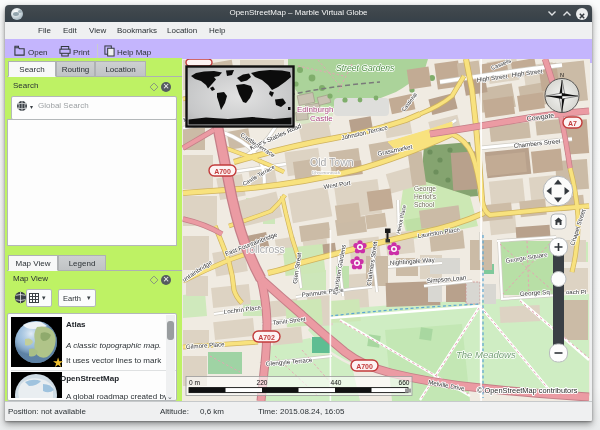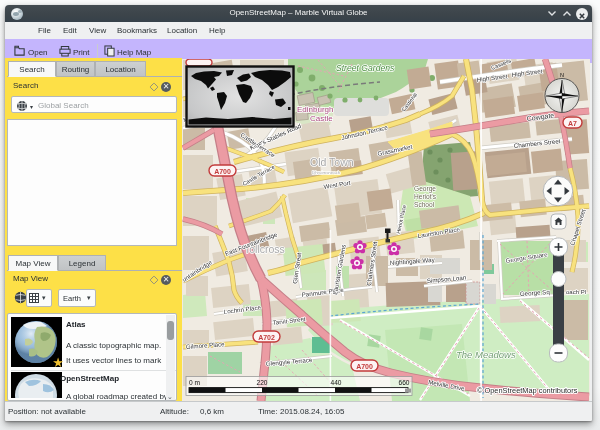--- a/index.html
+++ b/index.html
@@ -14,30 +14,30 @@
 #mglobe:after{ content:""; position:absolute; left:2px; top:4px; width:6px; height:4px; background:#93a5ae; border-radius:60% 50% 50% 40%; }
 #mglobe:before{ content:""; position:absolute; right:1px; top:2px; width:4px; height:3px; background:#a2b2ba; border-radius:50%; }
 
 #menubar { position:absolute; left:0; top:17px; width:100%; height:17px; background:#eff0f1; }
 #menubar span { position:absolute; top:4px; font-size:8px; color:#2b3135;padding-left:24px; }
 
 #toolbar { position:absolute; left:0; top:34px; width:100%; height:24px; background:#c4b5fd; }
 #toolbar .tbtxt { position:absolute; top:9px; font-size:8px; color:#2b3135; }
 #tsep { position:absolute; left:92px; top:5px; width:1px; height:15px; background:#c9ccce; }
 
-#sidebar { position:absolute; left:0; top:53px; width:177px; height:343px; background:#fde047; }
+#sidebar { position:absolute; left:0; top:53px; width:177px; height:343px; background:#bef264; }
 .tabrow { position:absolute; left:2px; height:16px; }
 .tab { position:absolute; top:0; height:16px; font-size:8px; color:#2b3135; text-align:center; line-height:15px; border:1px solid #aeb1b3; background:linear-gradient(180deg,#cdd0d1,#c0c3c5); }
 .tab.active { background:#f7f8f8; border-bottom:1px solid #f7f8f8; z-index:2; }
 .phead { position:absolute; left:8px; font-size:8px; color:#2b3135; }
 .pico1 { position:absolute; left:145px; width:8px; height:8px; border:1px solid #7c8184; transform:rotate(45deg) scale(0.8); border-radius:1px; }
 .pico2 { position:absolute; left:156px; width:10px; height:10px; border-radius:50%; background:#555b60; color:#eff0f1; font-size:8px; line-height:10px; text-align:center; }
 .inbox { position:absolute; background:#fdfdfd; border:1px solid #b4b8ba; border-radius:2px; }
 .gray { color:#9da1a4; }
-#srch-input { left:6px; top:38px; width:166px; height:17px; }
+#srch-input { left:6px; top:38px; width:166px; height:24px; }
 #srch-list { left:2px; top:61px; width:170px; height:127px; border-radius:0; }
 #mv-controls span.cbx { position:absolute; border:1px solid #b4b8ba; border-radius:2px; background:#fbfcfc; }
 
 #statusbar { position:absolute; left:0; top:396px; width:100%; height:19px; background:#eff0f1; border-top:1px solid #c6c9cb; font-size:8px; color:#2b3135; border-radius:0 0 1px 1px; }
 #statusbar span { position:absolute; top:5px; }
 
 #map { position:absolute; left:177px; top:54px; width:408px; height:342px; overflow:hidden; }
 </style>
 </head>
 <body>
@@ -141,21 +141,21 @@
               </defs>
           <path d="M12 8 Q20 4 30 5 L36 9 Q30 12 22 12 Q15 12 12 8 Z" fill="#eef3f5"></path>
           <path d="M26 10 Q36 8 42 14 Q46 20 44 28 Q42 36 36 40 Q30 42 26 38 Q22 32 24 24 Q22 16 26 10 Z" fill="#b0c489"></path>
           <path d="M30 16 Q36 14 40 18 Q38 24 32 24 Q28 21 30 16 Z" fill="#8faa6d"></path>
           <path d="M14 22 Q20 20 22 25 Q19 30 14 28 Z" fill="#c3cf9a"></path>
           <path d="M18 32 Q24 30 27 35 Q24 41 18 39 Z" fill="#a9bf87"></path>
         </svg>
         <div style="position:absolute; right:-2px; bottom:-3px; color:#f0c030; font-size:13px;">★</div>
       </div>
       <div style="position:absolute; left:58px; top:6px; font-size:8px; font-weight:bold; color:#21252a;">Atlas</div>
-      <div style="position:absolute; left:58px; top:27px; font-size:8px; color:#2b3135;">A classic topographic map.</div>
+      <div style="position:absolute; left:58px; top:27px; font-size:8px; font-style:italic; color:#2b3135;">A classic topographic map.</div>
       <div style="position:absolute; left:58px; top:42px; font-size:8px; color:#2b3135;">It uses vector lines to mark</div>
       <div style="position:absolute; left:3px; top:56px; width:165px; height:1px; background:#dfe1e2;"></div>
       <div style="position:absolute; left:3px; top:58px; width:51px; height:26px; background:#000;">
         <svg width="51" height="26" viewBox="0 0 51 26">
           <circle cx="25" cy="23" r="21" fill="#cfdce5"></circle>
           <path d="M10 12 Q18 4 30 7 Q38 9 42 15 L42 26 L8 26 Q6 18 10 12 Z" fill="#e9eef1"></path>
           <path d="M14 10 Q22 6 30 9 Q26 14 18 14 Z" fill="#9fc3de"></path>
           <path d="M32 12 Q40 12 43 18 Q38 22 32 19 Z" fill="#9fc3de"></path>
         </svg>
       </div>

